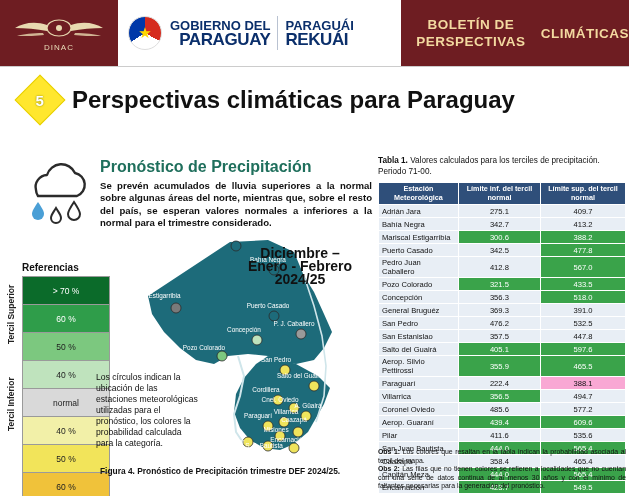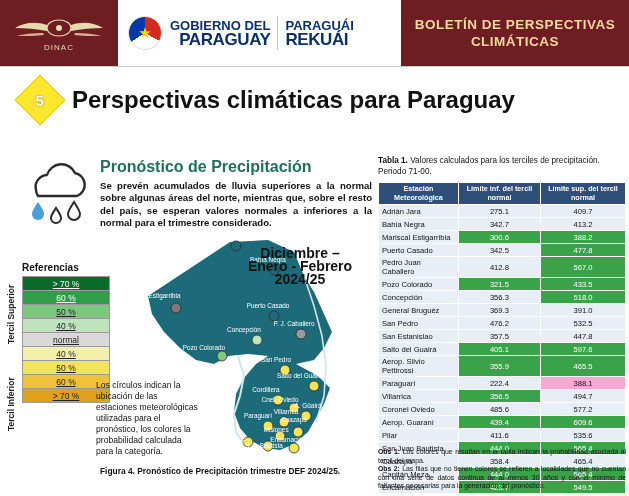--- a/index.html
+++ b/index.html
@@ -41,21 +41,21 @@
     color:#ffd700;font-size:15px;
   }
   .gob-words{display:flex;align-items:center;}
   .gob-left{font-size:13px;line-height:14px;font-weight:bold;color:#0b2f6b;text-align:right;}
   .gob-left .big{font-size:17px;letter-spacing:-0.4px;display:block;}
   .gob-div{width:1px;background:#b9c2d1;height:34px;margin:0 7px;}
   .gob-right{font-size:13px;line-height:14px;font-weight:bold;color:#0b2f6b;}
   .gob-right .big{font-size:17px;letter-spacing:-0.4px;display:block;}
   .hdr-bol{
     flex:1;background:#6e1d22;color:#f3d9a0;
-    display:flex;flex-direction:column;align-items:center;justify-content:center;
+    display:flex;flex-direction:row;align-items:center;justify-content:center;
     font-weight:bold;font-size:13.5px;letter-spacing:.5px;text-align:center;line-height:17px;margin-left:45px;
   }
   
   .title-row{
     position:absolute;left:0;top:78px;width:629px;height:44px;
     display:flex;align-items:center;
   }
   .diamond{
     width:34px;height:34px;background:#ffe72e;transform:rotate(45deg);
     margin-left:22px;display:flex;align-items:center;justify-content:center;
@@ -78,30 +78,30 @@
     font-size:9.6px;line-height:12.4px;font-weight:bold;color:#111;text-align:justify;
   }
   
   .ref-title{
     position:absolute;left:22px;top:262px;font-size:10px;font-weight:bold;
   }
   .ref-table{
     position:absolute;left:22px;top:276px;width:88px;
     border-collapse:collapse;font-size:8.5px;
   }
-  .ref-table td{border:1px solid #9a9a9a;height:13px;padding:0 3px;text-align:center;text-decoration:underline;}
+  .ref-table td{border:1px solid #9a9a9a;height:13px;padding:7px 3px;text-align:center;}
   .ref-side{
     position:absolute;font-size:8.5px;font-weight:bold;
     writing-mode:vertical-rl;transform:rotate(180deg);
     text-align:center;color:#222;
   }
   .ref-side.sup{left:6px;top:282px;height:64px;}
   .ref-side.inf{left:6px;top:372px;height:64px;}
   .circles-note{
-    position:absolute;left:96px;top:380px;width:104px;
+    position:absolute;left:96px;top:372px;width:104px;
     font-size:8.6px;line-height:11px;color:#111;
   }
   
   .map-wrap{
     position:absolute;left:118px;top:236px;width:248px;height:218px;
   }
   .map-date{
     position:absolute;left:242px;top:247px;width:116px;
     font-size:14px;font-weight:bold;color:#111;text-align:center;line-height:13px;
   }

